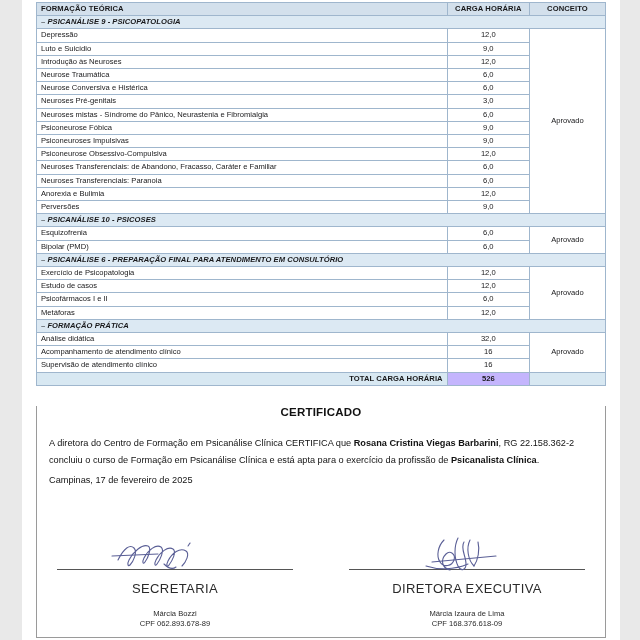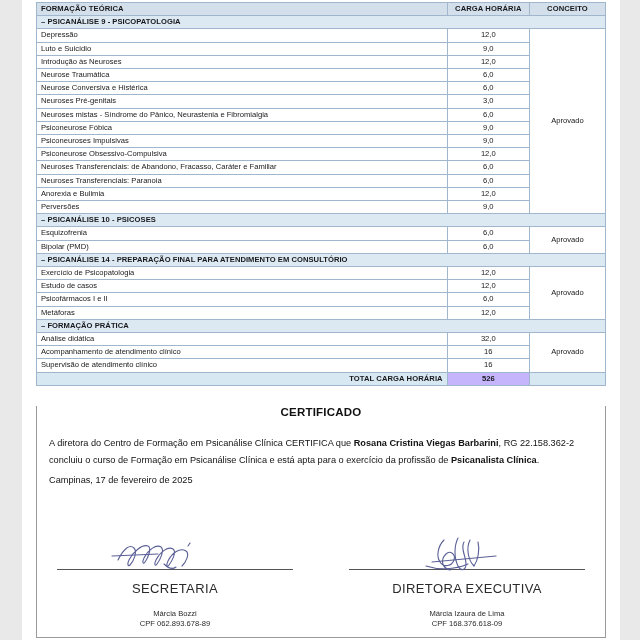--- a/index.html
+++ b/index.html
@@ -61,20 +61,21 @@
   }
   td.th.center { text-align: center; }
 
   td.section {
     background: #dce9f3;
     font-weight: bold;
     font-size: 7.9px;
     height: 13.4px;
     line-height: 13.4px;
     letter-spacing: .05px;
+    font-style: italic;
   }
 
   td.ch { text-align: center; }
   td.con {
     text-align: center;
     font-size: 8.6px;
     color: #101010;
   }
   td.total {
     background: #d8e8f2;
@@ -259,21 +260,21 @@
           <tr>
             <td>Esquizofrenia</td>
             <td class="ch">6,0</td>
             <td class="con" rowspan="2">Aprovado</td>
           </tr>
           <tr>
             <td>Bipolar (PMD)</td>
             <td class="ch">6,0</td>
           </tr>
           <tr>
-            <td class="section" colspan="3">– PSICANÁLISE 14 - PREPARAÇÃO FINAL PARA ATENDIMENTO EM CONSULTÓRIO</td>
+            <td class="section" colspan="3">– PSICANÁLISE 6 - PREPARAÇÃO FINAL PARA ATENDIMENTO EM CONSULTÓRIO</td>
           </tr>
           <tr>
             <td>Exercício de Psicopatologia</td>
             <td class="ch">12,0</td>
             <td class="con" rowspan="4">Aprovado</td>
           </tr>
           <tr>
             <td>Estudo de casos</td>
             <td class="ch">12,0</td>
           </tr>

